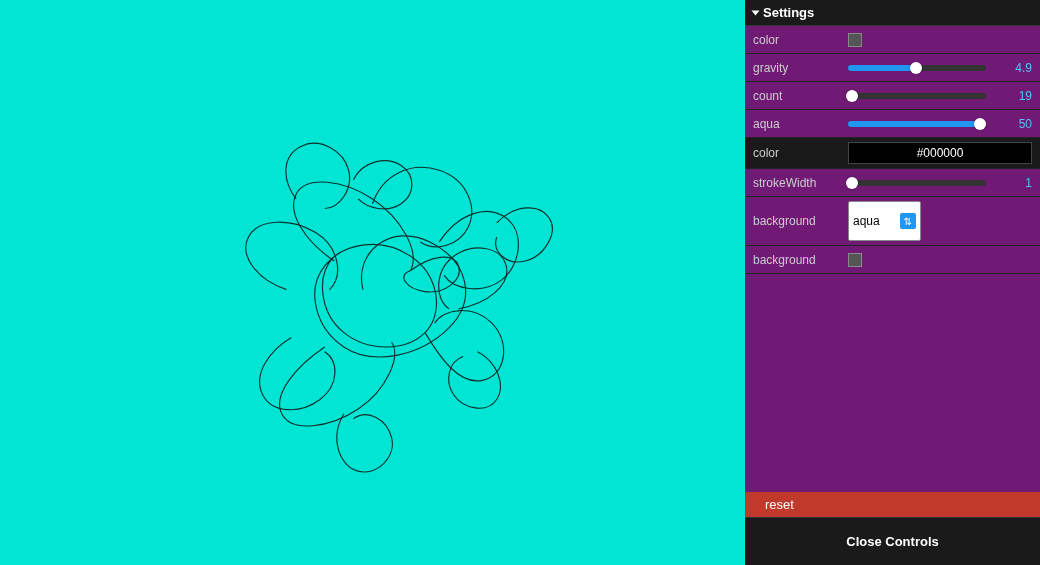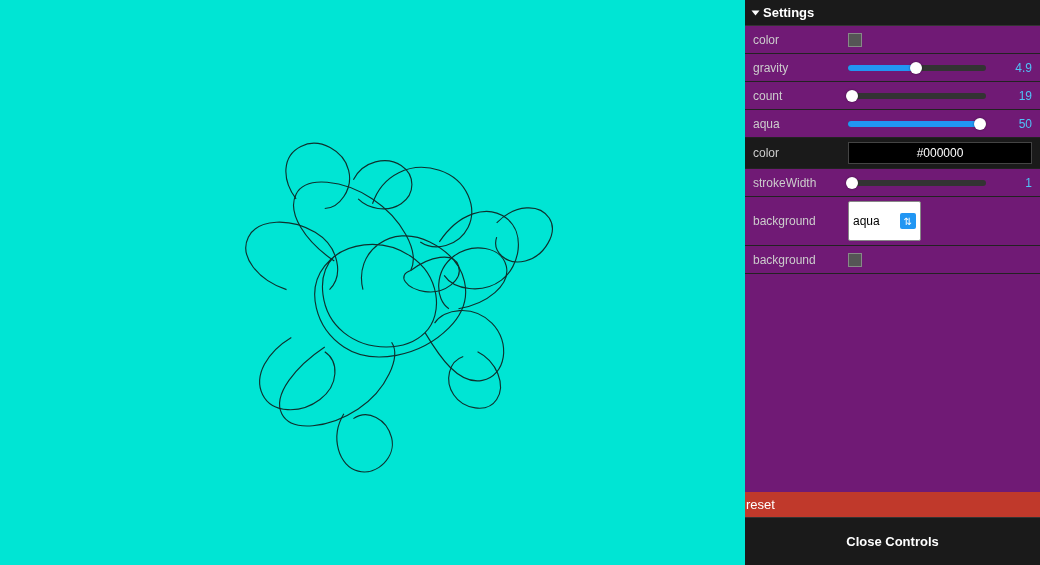--- a/index.html
+++ b/index.html
@@ -168,21 +168,21 @@
       height: 16px;
       display: flex;
       align-items: center;
       justify-content: center;
       font-size: 10px;
       border-radius: 2px;
     }
 
     
     .reset-row {
-      padding: 5px 1px;
+      padding: 5px 20px;
       background: #c0392b;
       color: #fff;
       font-size: 13px;
       cursor: pointer;
     }
 
     .close-controls-btn {
       background: #1a1a1a;
       color: #fff;
       text-align: center;

